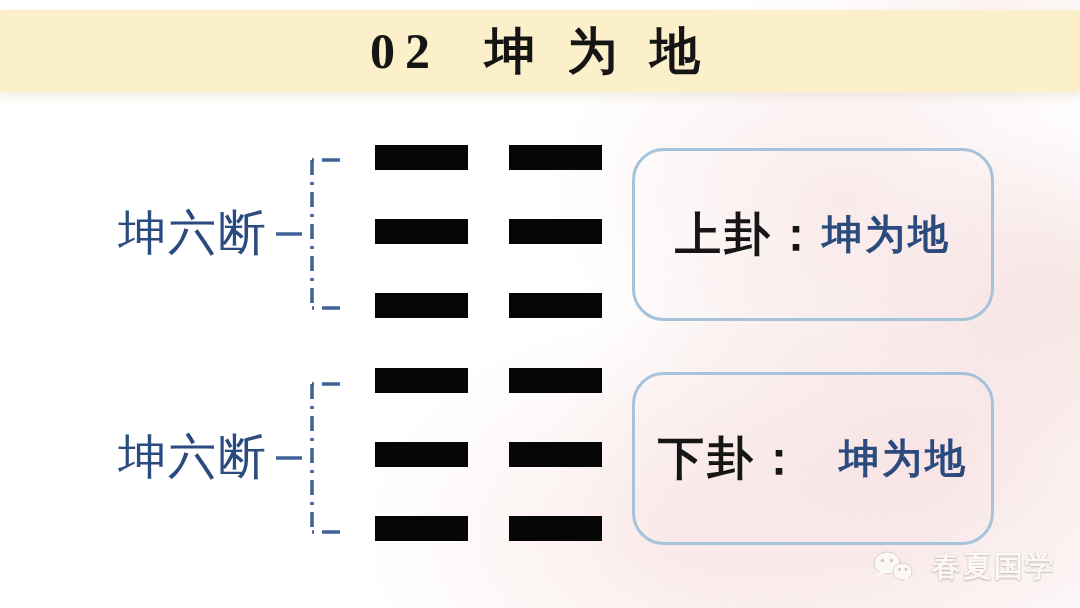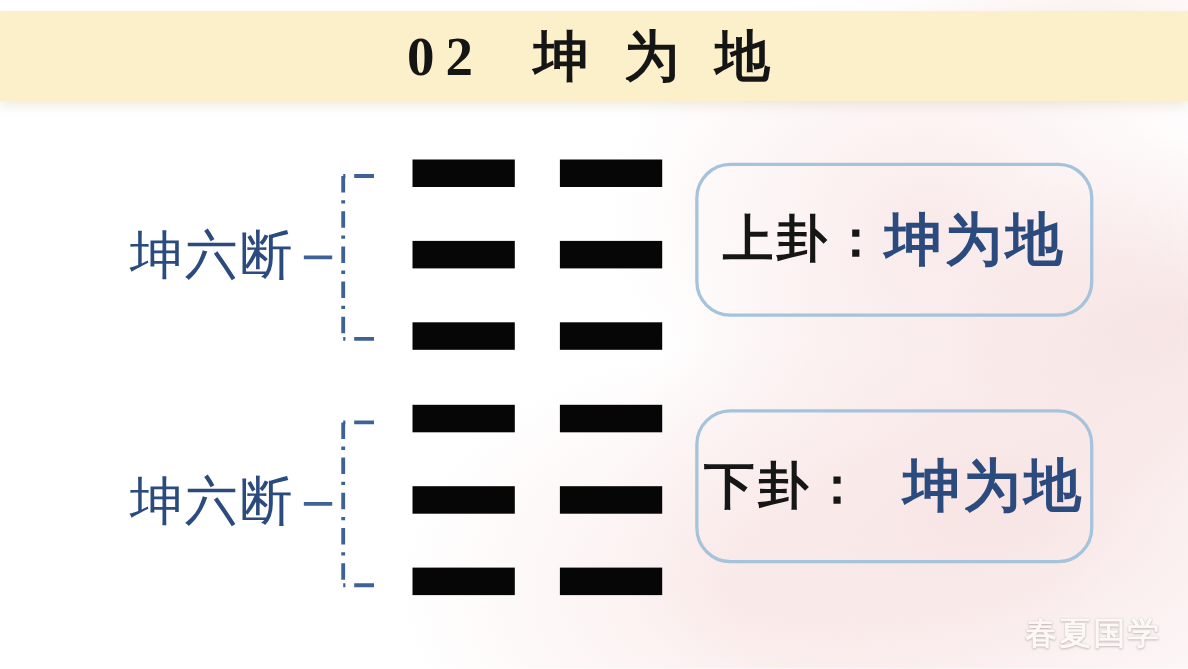--- a/index.html
+++ b/index.html
@@ -42,33 +42,33 @@
   .bracket-upper{top:150px;}
   .bracket-lower{top:374px;}
   
   .trigram{position:absolute;left:375px;width:227px;display:flex;flex-direction:column;gap:49px;}
   .trigram-upper{top:145px;}
   .trigram-lower{top:368px;}
   .line-row{display:flex;justify-content:space-between;height:25px;}
   .line-row .seg{width:93px;height:25px;background:var(--line_black,#050505);display:block;}
   
   .gua-box{
-    position:absolute;left:632px;width:362px;height:140px;
+    position:absolute;left:632px;width:362px;height:173px;
     border:3px solid var(--box_border,#A6C3DC);border-radius:32px;
     display:flex;align-items:center;justify-content:center;
     background:transparent;box-sizing:border-box;
   }
   .box-upper{top:148px;}
   .box-lower{top:372px;gap:34px;}
   .gua-box .prefix{font-size:46px;font-weight:700;color:#161616;letter-spacing:3px;}
-  .gua-box .value{font-size:52px;font-weight:700;color:var(--label_blue,#2B4B7F);letter-spacing:3px;}
+  .gua-box .value{font-size:40px;font-weight:700;color:var(--label_blue,#2B4B7F);letter-spacing:3px;}
   
   .watermark{
     position:absolute;right:24px;top:549px;height:36px;
-    display:flex;align-items:center;gap:7px;opacity:0.95;flex-direction:column;
+    display:flex;align-items:center;gap:18px;opacity:0.95;
   }
   .watermark .brand{
     font-family:"Liberation Sans","DejaVu Sans",sans-serif;
     font-size:29px;font-weight:700;color:#fdf9f6;
     letter-spacing:2px;
     text-shadow:0 1px 2px rgba(150,135,135,0.55), 0 0 1px rgba(150,135,135,0.4);
   }
 </style>
 </head>
 <body>

